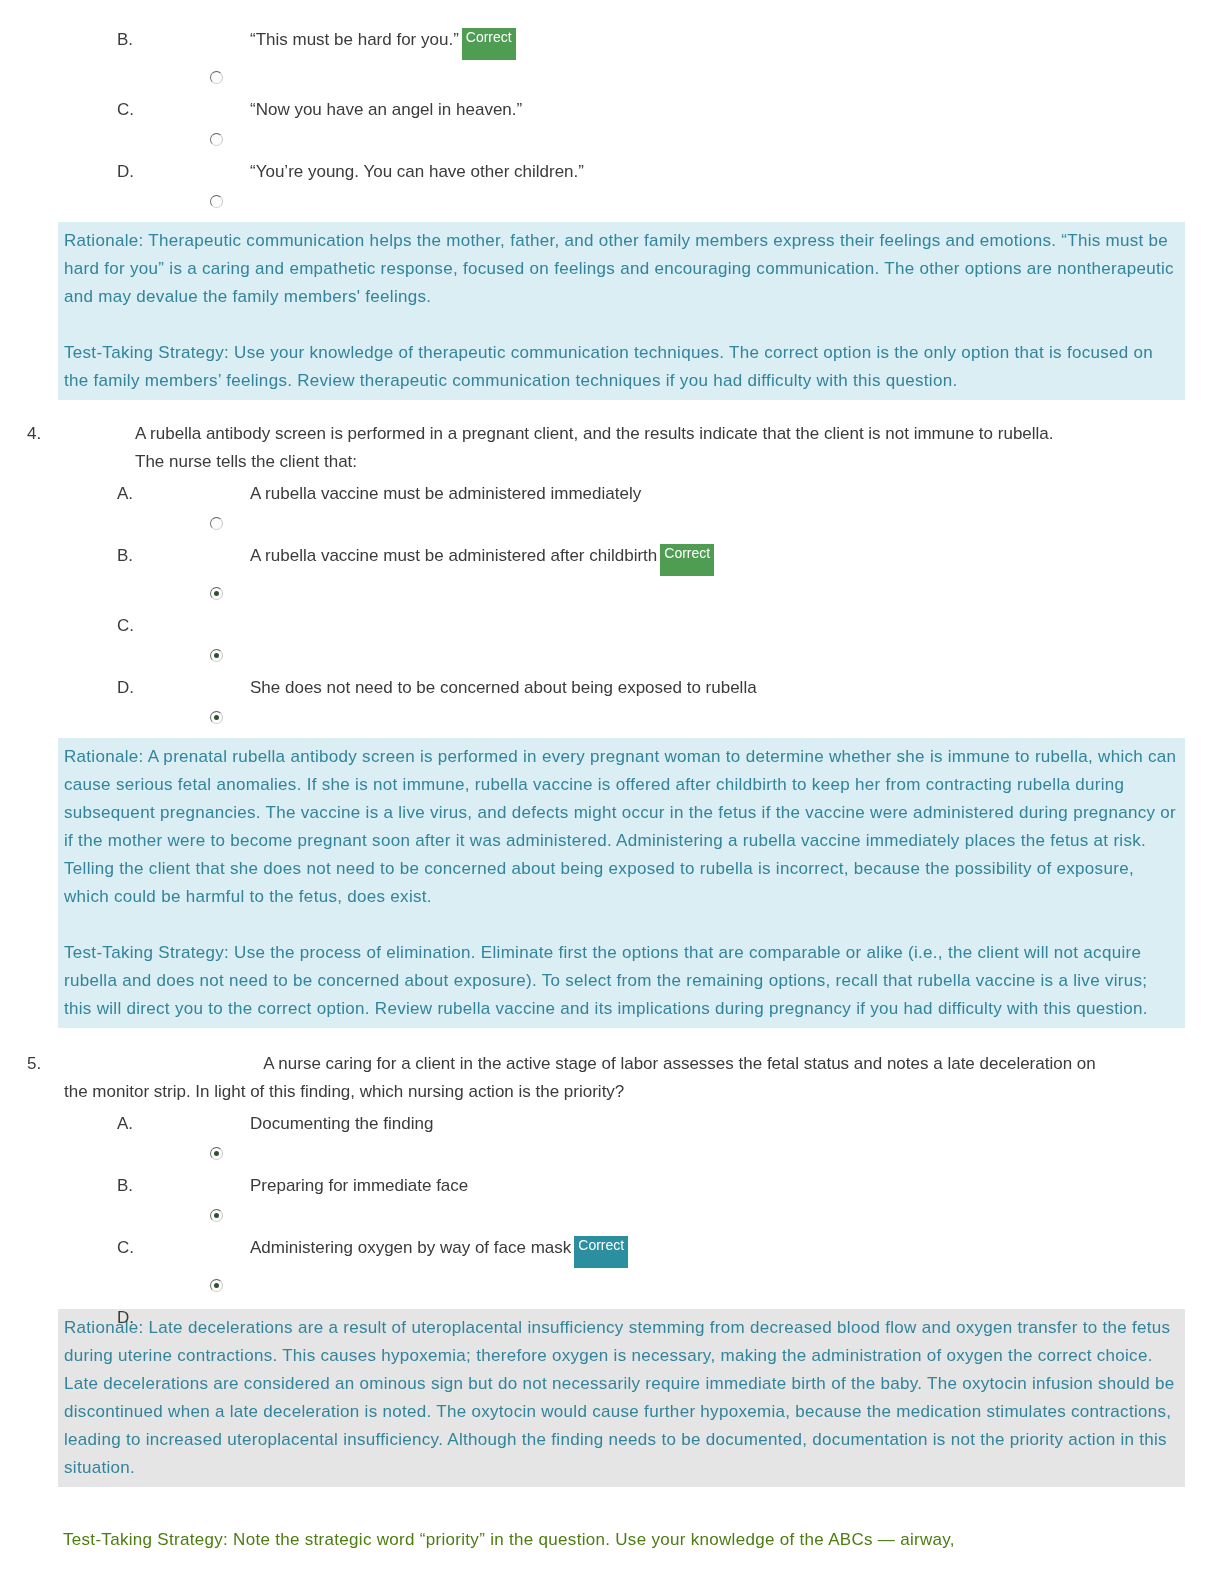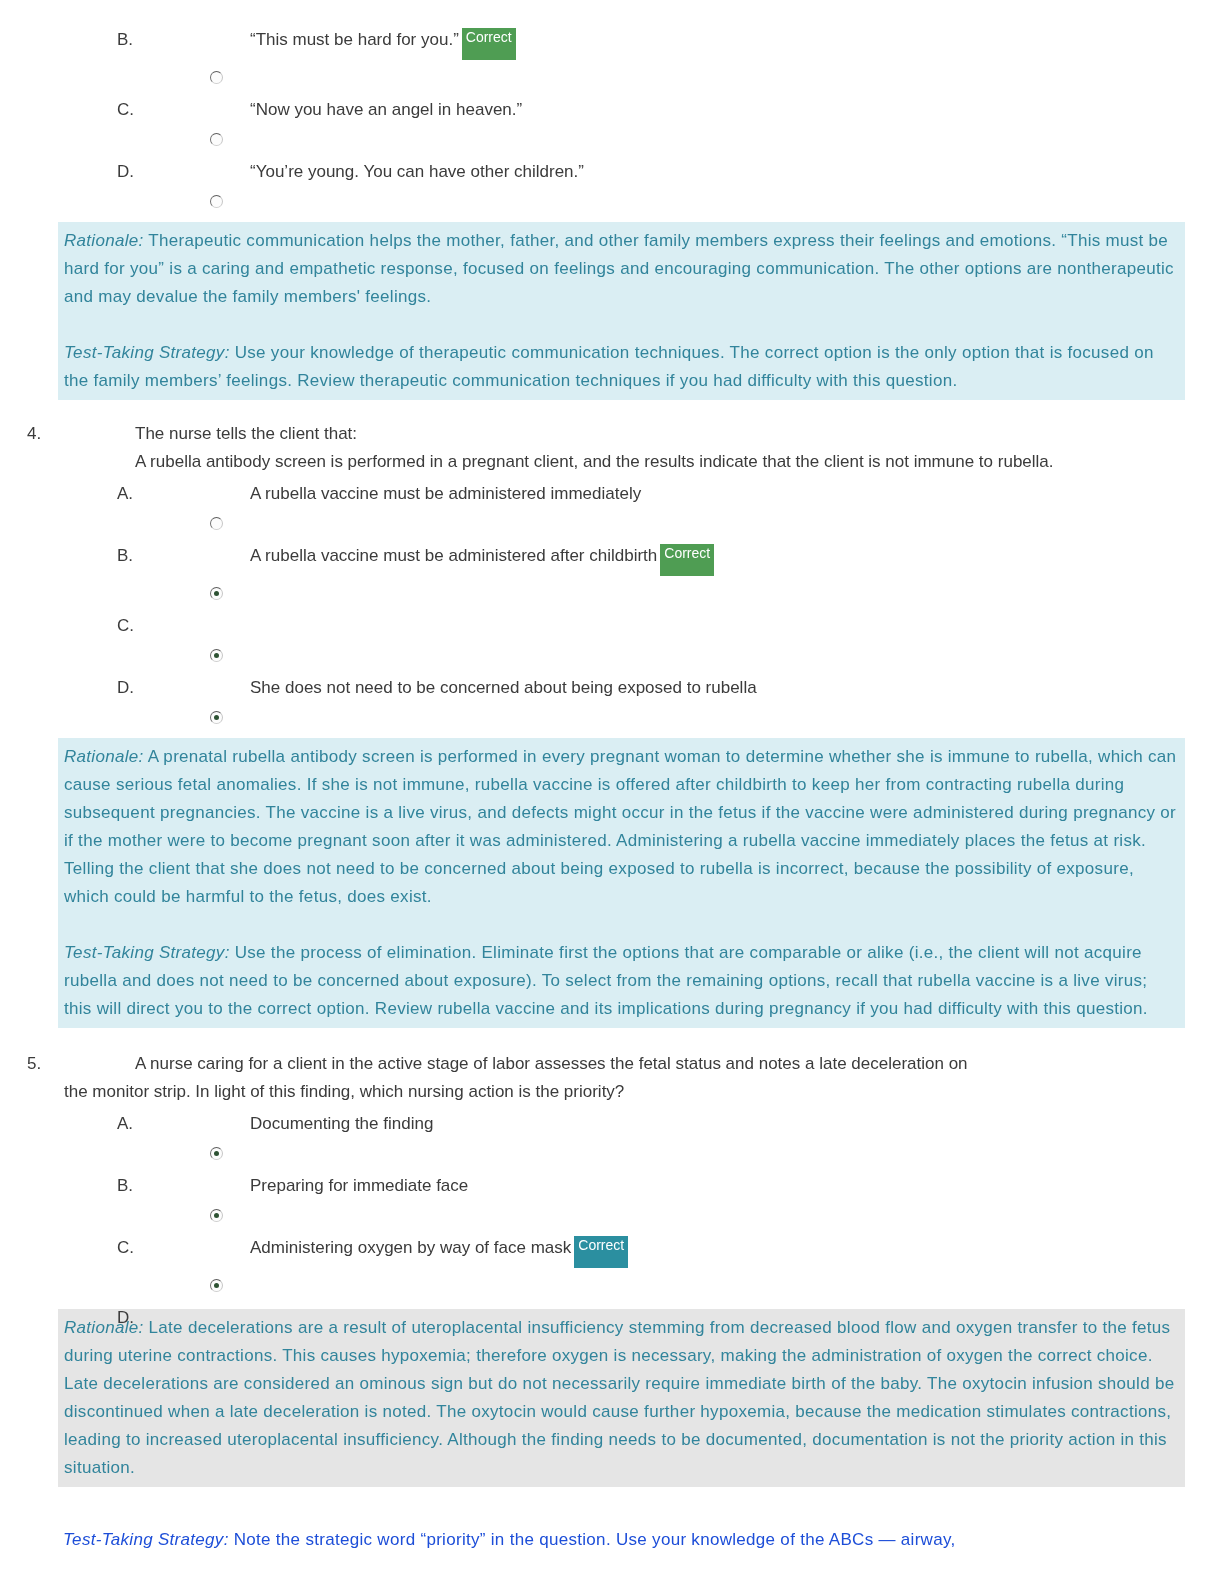--- a/index.html
+++ b/index.html
@@ -37,29 +37,29 @@
     font-size:14px; line-height:15px; color:#ffffff;
     align-self:center; flex:none;
   }
 
   .question { margin-top:20px; position:relative; line-height:28px; margin-bottom:6px; }
   .question.q5 { margin-top:22px; }
   .q-num { position:absolute; left:27px; top:0; }
   .q-lines { margin-left:135px; }
   .q-line { white-space:nowrap; }
   .question.q5 .q-lines { margin-left:64px; }
-  .question.q5 .q-line1 { padding-left:71px; }
+  .question.q5 .q-line1 { padding-left:71px;text-align:center; }
 
   .rationale-box {
     margin-left:58px; width:1127px; padding:5px 6px;
     line-height:28px; letter-spacing:0.3px;
     position:relative; z-index:1;
   }
   .rpara + .rpara { margin-top:28px; }
-  .rlabel { font-style:italic; }
+  .rlabel { }
   .box2 { margin-top:8px; }
   .box3 { margin-top:-21px; }
 
   .tts-bottom {
     margin-left:63px; margin-top:39px; line-height:28px;
     letter-spacing:0.3px; white-space:nowrap;
   }
 </style>
 </head>
 <body>
@@ -92,22 +92,22 @@
   </div>
 
   <div class="rationale-box" style="background-color: rgb(218, 238, 243); color: rgb(49, 132, 155);">
     <p class="rpara"><span class="rlabel">Rationale:</span><span> Therapeutic communication helps the mother, father, and other family members express their feelings and emotions. “This must be hard for you” is a caring and empathetic response, focused on feelings and encouraging communication. The other options are nontherapeutic and may devalue the family members' feelings.</span></p>
     <p class="rpara"><span class="rlabel">Test-Taking Strategy:</span><span> Use your knowledge of therapeutic communication techniques. The correct option is the only option that is focused on the family members’ feelings. Review therapeutic communication techniques if you had difficulty with this question.</span></p>
   </div>
 
   <div class="question">
     <span class="q-num">4.</span>
     <div class="q-lines">
+      <div class="q-line">A rubella antibody screen is performed in a pregnant client, and the results indicate that the client is not immune to rubella.</div>
       <div class="q-line">The nurse tells the client that:</div>
-      <div class="q-line">A rubella antibody screen is performed in a pregnant client, and the results indicate that the client is not immune to rubella.</div>
     </div>
   </div>
 
   <div class="opt-row">
     <span class="opt-letter">A.</span>
     <span class="opt-text">A rubella vaccine must be administered immediately</span>
   </div>
   <div class="radio-row">
     <span class="radio"></span>
   </div>
@@ -175,15 +175,15 @@
   </div>
 
   <div class="opt-row">
     <span class="opt-letter">D.</span>
   </div>
 
   <div class="rationale-box box3" style="background-color: #e5e5e5; color: rgb(49, 132, 155);">
     <p class="rpara"><span class="rlabel">Rationale:</span><span> Late decelerations are a result of uteroplacental insufficiency stemming from decreased blood flow and oxygen transfer to the fetus during uterine contractions. This causes hypoxemia; therefore oxygen is necessary, making the administration of oxygen the correct choice. Late decelerations are considered an ominous sign but do not necessarily require immediate birth of the baby. The oxytocin infusion should be discontinued when a late deceleration is noted. The oxytocin would cause further hypoxemia, because the medication stimulates contractions, leading to increased uteroplacental insufficiency. Although the finding needs to be documented, documentation is not the priority action in this situation.</span></p>
   </div>
 
-  <p class="tts-bottom" style="color: #1d4ed8;"><span class="rlabel">Test-Taking Strategy:</span><span> Note the strategic word “priority” in the question. Use your knowledge of the ABCs — airway,</span></p>
+  <p class="tts-bottom" style="color: #4d7c0f;"><span class="rlabel">Test-Taking Strategy:</span><span> Note the strategic word “priority” in the question. Use your knowledge of the ABCs — airway,</span></p>
 
 </div>
 
 </body></html>

